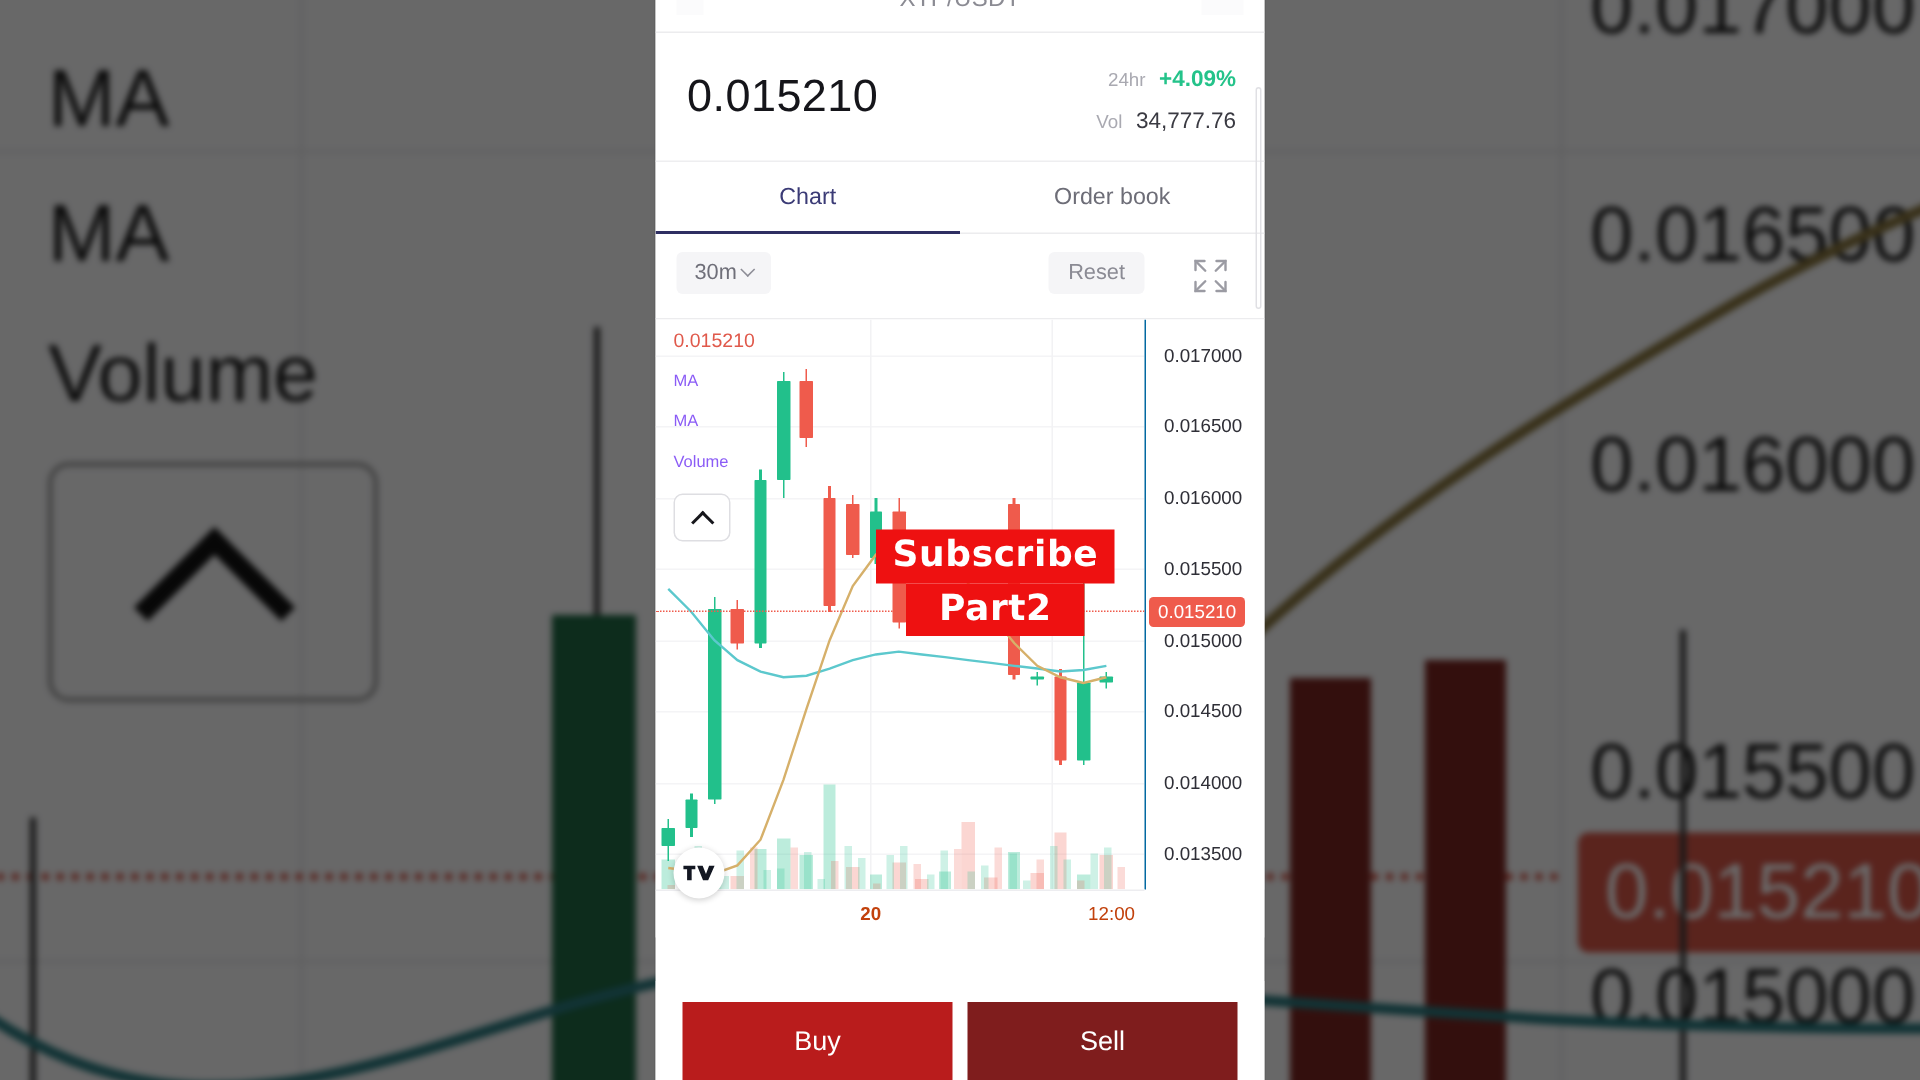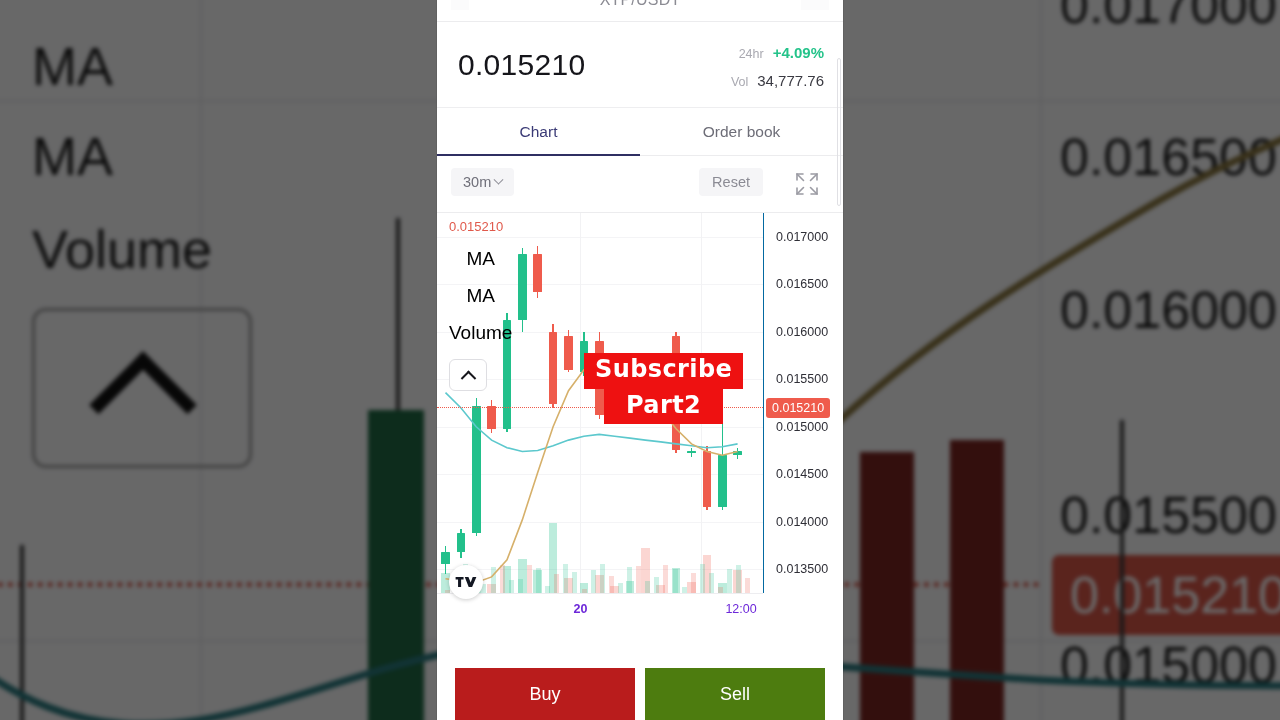--- a/index.html
+++ b/index.html
@@ -252,45 +252,44 @@
     position: absolute;
     left: 0; top: 380px;
     width: 326px; height: 32px;
     border-top: 1px solid #ededf0;
     background: #fff;
   }
   .tx-tick {
     position: absolute;
     top: 8px;
     font-size: 12.5px;
-    color: #6d28d9;
+    color: #c2410c;
     transform: translateX(-50%);
     white-space: nowrap;
   }
   .tx-tick.bold { font-weight: bold; }
 
   .grid-v { position: absolute; top: 0; bottom: 0; width: 1px; background: #f2f2f4; }
   .grid-h { position: absolute; left: 0; right: 0; height: 1px; background: #f4f4f6; }
 
   
   .legend {
     position: absolute;
     left: 12px; top: 6px;
     z-index: 6;
   }
   .legend .cur {
     font-size: 13px;
     color: #e0594b;
     margin-bottom: 14px;
   }
   .legend .ent {
-    font-size: 19px;
-    color: #000000;
+    font-size: 11px;
+    color: #8b5cf6;
     margin-bottom: 15px;
-    text-align: center;
   }
   .collapse-btn {
     width: 38px; height: 32px;
     border: 1px solid #dedee2;
     border-radius: 6px;
     background: #fff;
     display: flex; align-items: center; justify-content: center;
     cursor: pointer;
   }
   .chev-up {
@@ -360,21 +359,21 @@
     flex: 1;
     height: 52px;
     display: flex; align-items: center; justify-content: center;
     color: #fff;
     font-size: 18px;
     border: none;
     cursor: pointer;
     font-family: "Liberation Sans", sans-serif;
   }
   .act-buy  { background: #b91c1c; }
-  .act-sell { background: #4d7c0f; }
+  .act-sell { background: #7f1d1d; }
 
   
   .scroll-hint {
     position: absolute;
     right: 2px; top: 58px;
     width: 4px; height: 148px;
     border-radius: 3px;
     border: 1px solid #e0e0e4;
     z-index: 20;
   }

